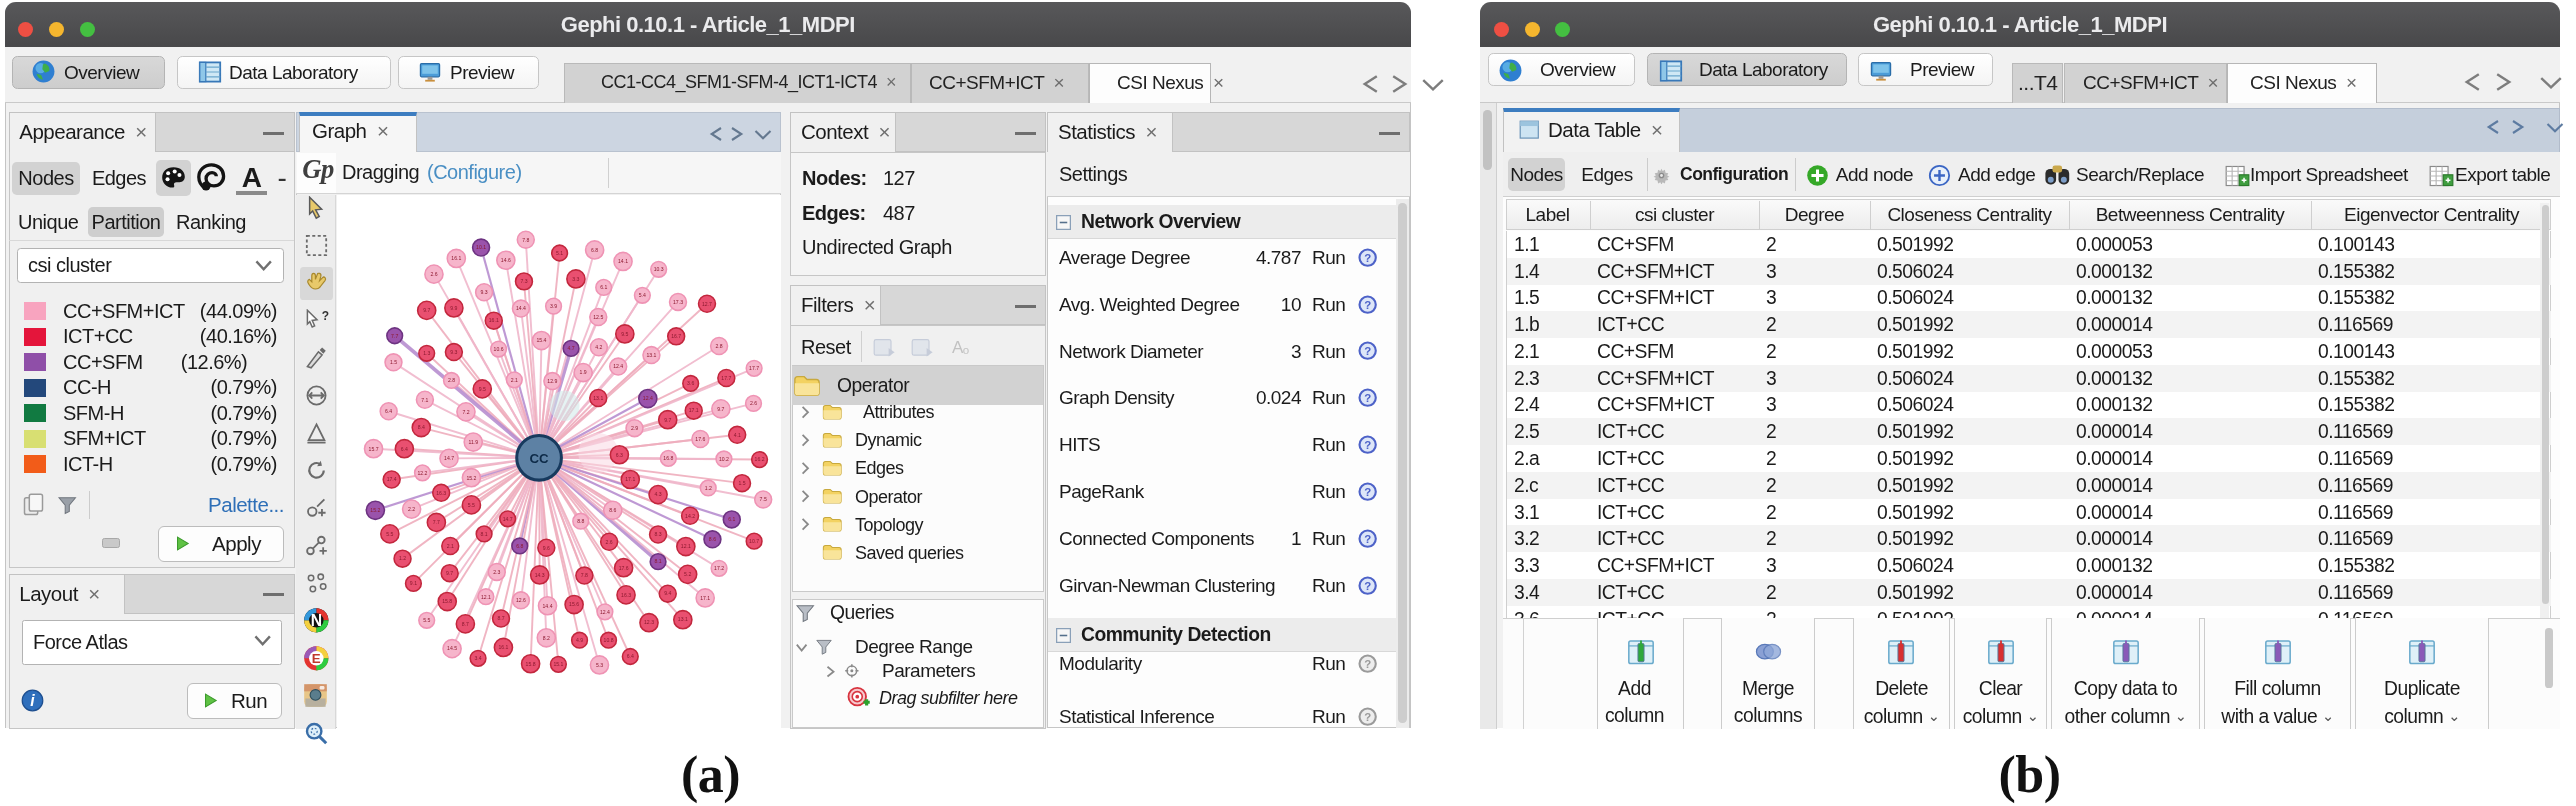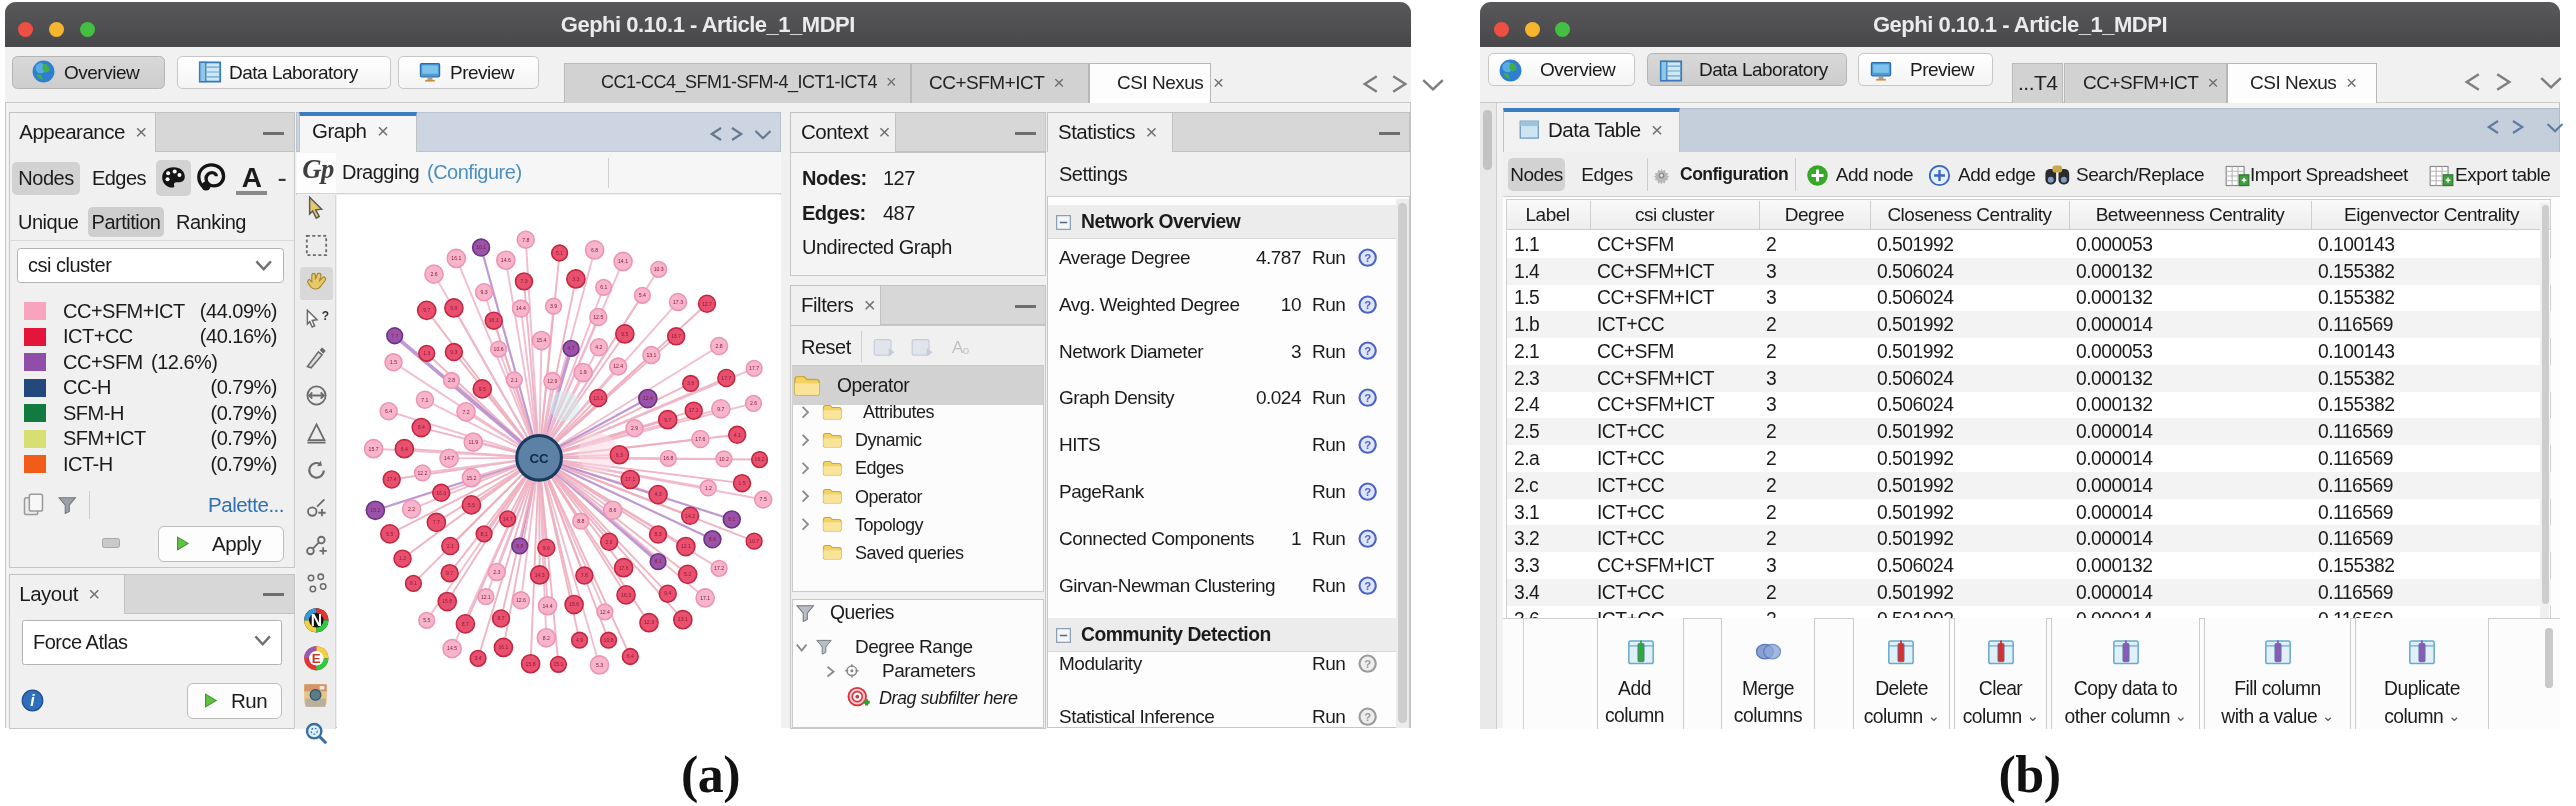--- a/index.html
+++ b/index.html
@@ -78,21 +78,21 @@
     <path d="M4 4 L16 17 L28 4" fill="none" stroke="#707070" stroke-width="4"></path>
   </svg>
 <div style="position:absolute;left:24px;top:302px;width:22px;height:18px;background:#f8a4bf;"></div>
 <div style="position:absolute;left:63px;top:299px;width:151px;height:25px;font-size:20px;line-height:25px;text-align:left;font-weight:400;color:#1b1b1b;white-space:nowrap;">CC+SFM+ICT</div>
 <div style="position:absolute;left:151px;top:299px;width:126px;height:25px;font-size:20px;line-height:25px;text-align:right;font-weight:400;color:#1b1b1b;white-space:nowrap;">(44.09%)</div>
 <div style="position:absolute;left:24px;top:328px;width:22px;height:18px;background:#e4153b;"></div>
 <div style="position:absolute;left:63px;top:324px;width:151px;height:25px;font-size:20px;line-height:25px;text-align:left;font-weight:400;color:#1b1b1b;white-space:nowrap;">ICT+CC</div>
 <div style="position:absolute;left:151px;top:324px;width:126px;height:25px;font-size:20px;line-height:25px;text-align:right;font-weight:400;color:#1b1b1b;white-space:nowrap;">(40.16%)</div>
 <div style="position:absolute;left:24px;top:353px;width:22px;height:18px;background:#8f4fa8;"></div>
 <div style="position:absolute;left:63px;top:350px;width:151px;height:25px;font-size:20px;line-height:25px;text-align:left;font-weight:400;color:#1b1b1b;white-space:nowrap;">CC+SFM</div>
-<div style="position:absolute;left:151px;top:350px;width:126px;height:25px;font-size:20px;line-height:25px;text-align:left;font-weight:400;color:#1b1b1b;white-space:nowrap;">(12.6%)</div>
+<div style="position:absolute;left:151px;top:350px;width:126px;height:25px;font-size:20px;line-height:25px;text-align:center;font-weight:400;color:#1b1b1b;white-space:nowrap;">(12.6%)</div>
 <div style="position:absolute;left:24px;top:379px;width:22px;height:18px;background:#23487b;"></div>
 <div style="position:absolute;left:63px;top:375px;width:151px;height:25px;font-size:20px;line-height:25px;text-align:left;font-weight:400;color:#1b1b1b;white-space:nowrap;">CC-H</div>
 <div style="position:absolute;left:151px;top:375px;width:126px;height:25px;font-size:20px;line-height:25px;text-align:right;font-weight:400;color:#1b1b1b;white-space:nowrap;">(0.79%)</div>
 <div style="position:absolute;left:24px;top:404px;width:22px;height:18px;background:#117a41;"></div>
 <div style="position:absolute;left:63px;top:401px;width:151px;height:25px;font-size:20px;line-height:25px;text-align:left;font-weight:400;color:#1b1b1b;white-space:nowrap;">SFM-H</div>
 <div style="position:absolute;left:151px;top:401px;width:126px;height:25px;font-size:20px;line-height:25px;text-align:right;font-weight:400;color:#1b1b1b;white-space:nowrap;">(0.79%)</div>
 <div style="position:absolute;left:24px;top:430px;width:22px;height:18px;background:#d8df72;"></div>
 <div style="position:absolute;left:63px;top:426px;width:151px;height:25px;font-size:20px;line-height:25px;text-align:left;font-weight:400;color:#1b1b1b;white-space:nowrap;">SFM+ICT</div>
 <div style="position:absolute;left:151px;top:426px;width:126px;height:25px;font-size:20px;line-height:25px;text-align:right;font-weight:400;color:#1b1b1b;white-space:nowrap;">(0.79%)</div>
 <div style="position:absolute;left:24px;top:455px;width:22px;height:18px;background:#f25c19;"></div>

